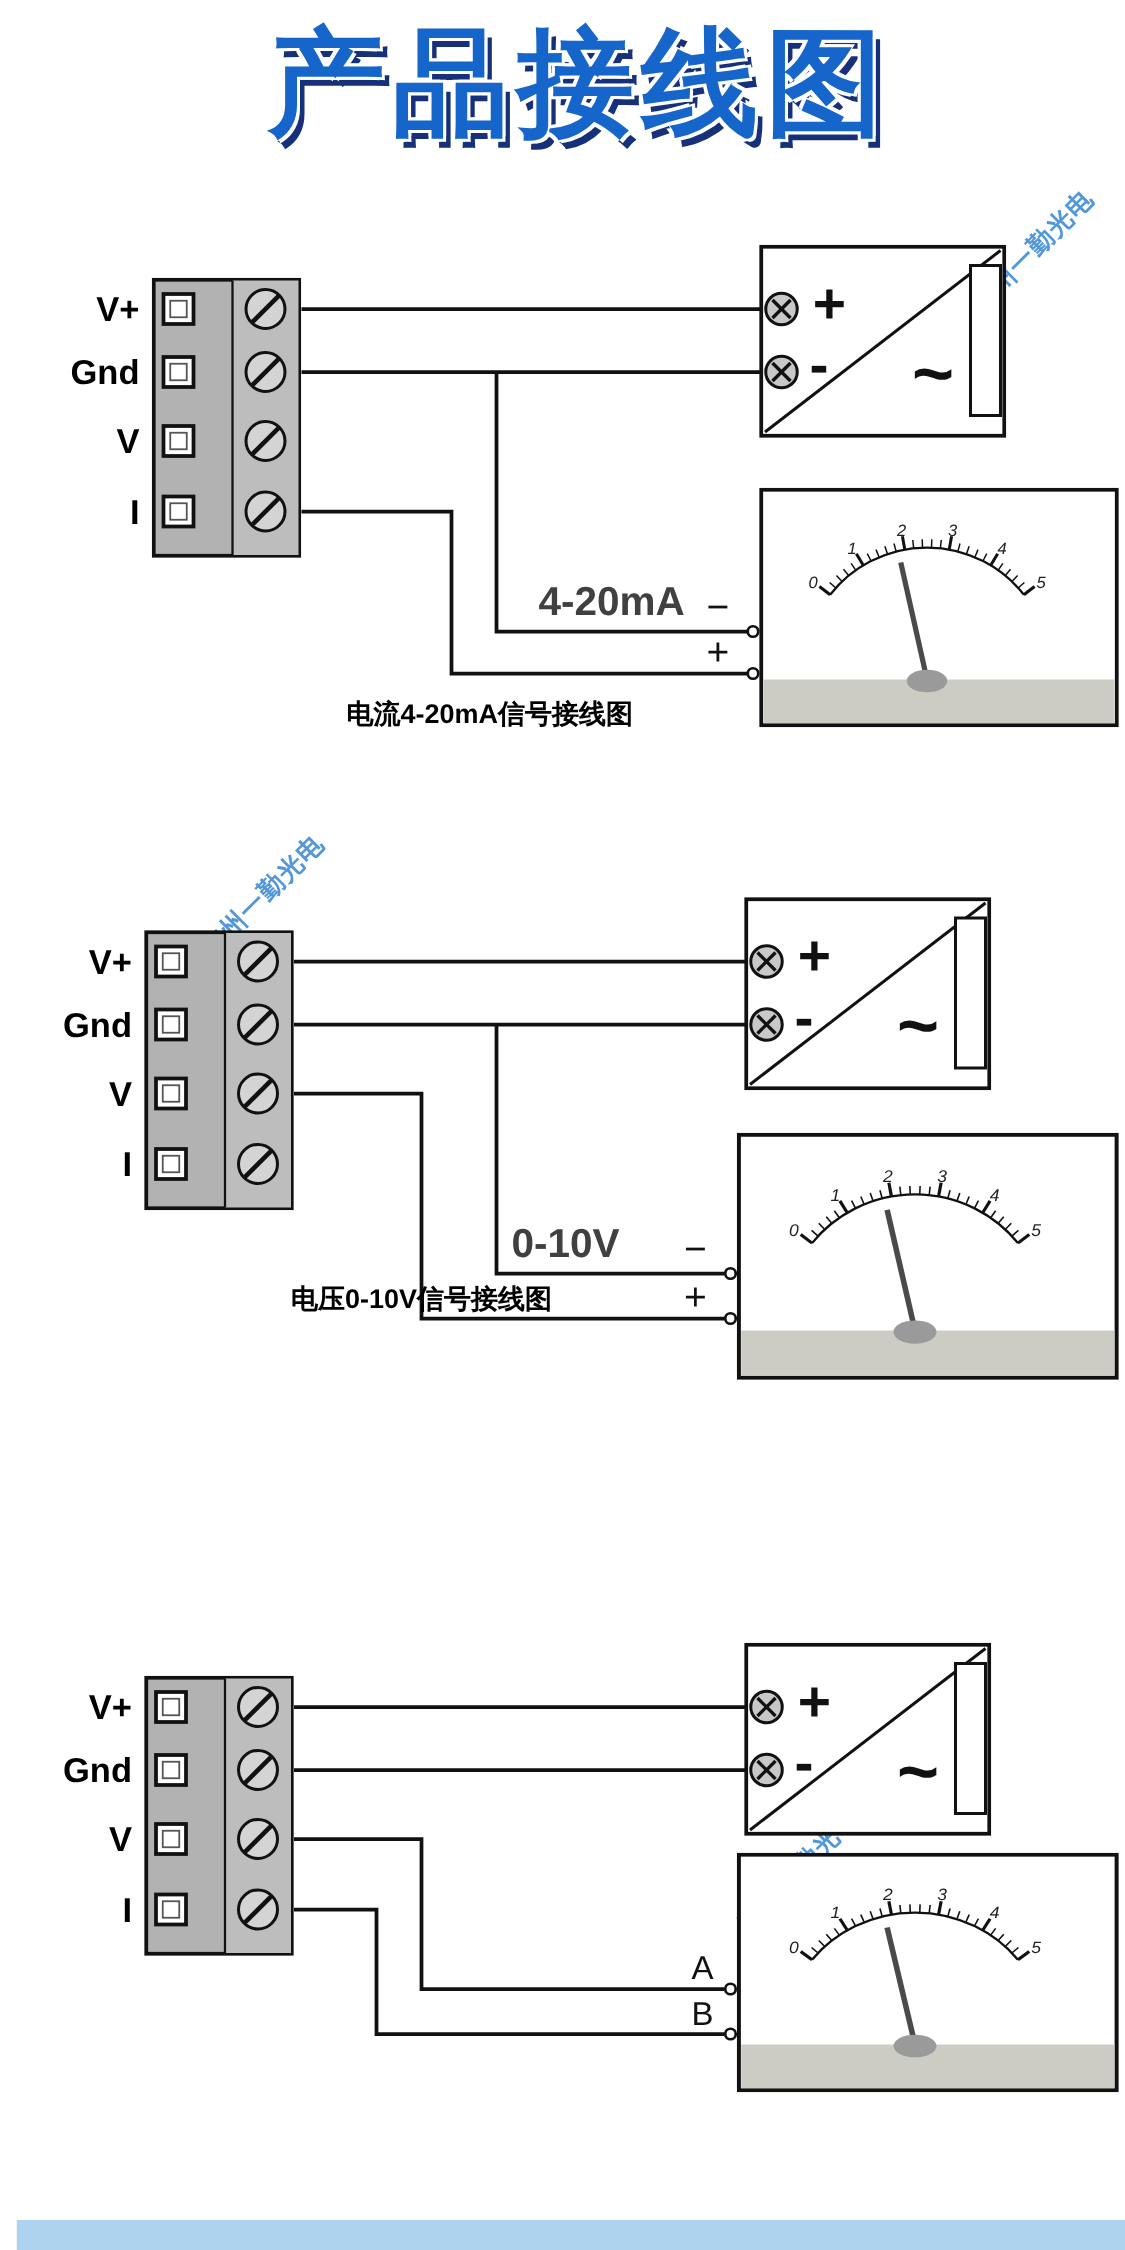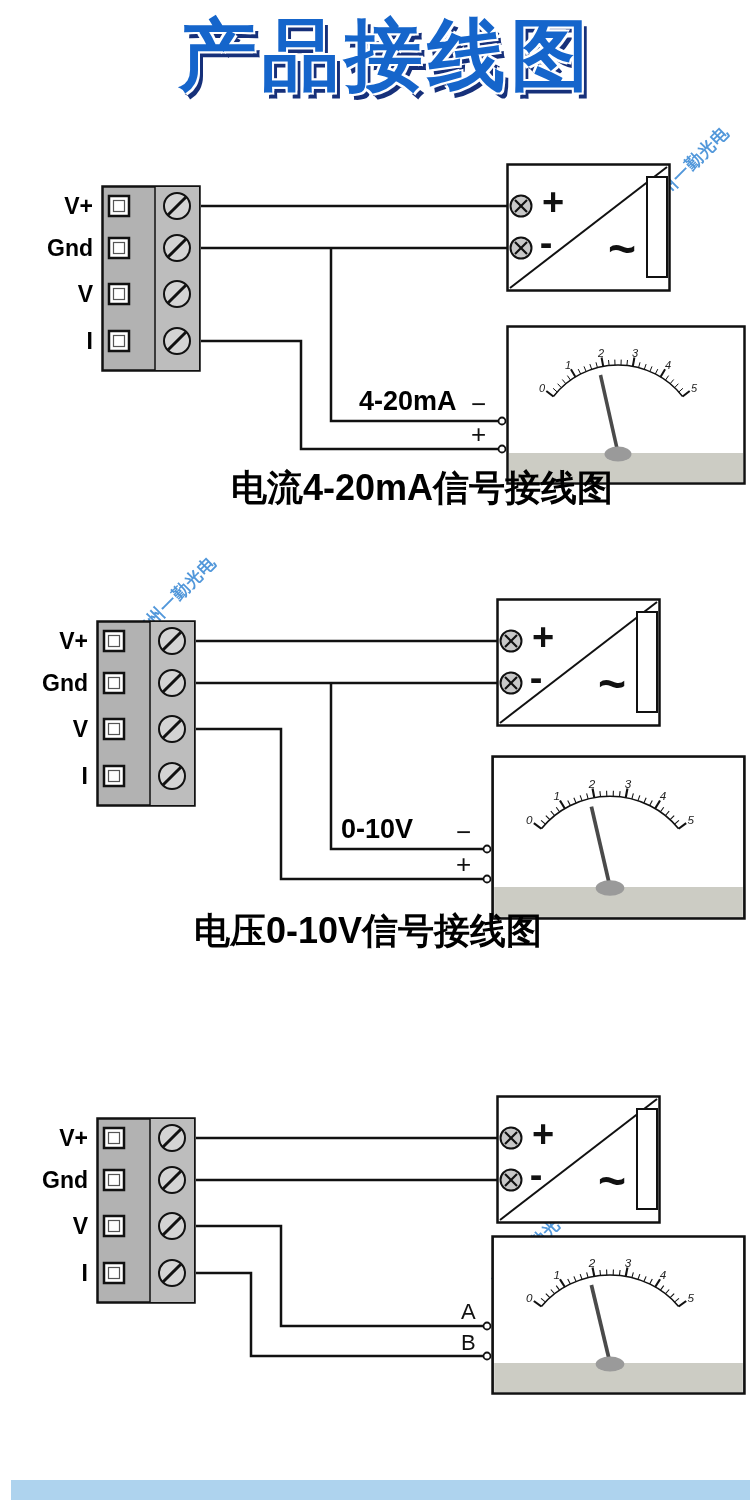--- a/index.html
+++ b/index.html
@@ -6,22 +6,22 @@
   .page{position:relative;width:750px;height:1500px;background:#fff;overflow:hidden;
         font-family:"Liberation Sans",sans-serif;margin-left:11px;}
   .title{position:absolute;left:0;right:0;top:4px;text-align:center;
          font-size:78px;font-weight:bold;color:#1565cb;letter-spacing:5px;
          text-shadow:-2px -2px 0 #fff,2px -2px 0 #fff,-2px 2px 0 #fff,2px 2px 0 #fff,
                      5px 6px 0 #16307a;}
   .watermark{position:absolute;width:170px;text-align:center;font-size:17px;font-weight:bold;
              color:rgba(62,140,214,0.9);transform:rotate(-45deg);letter-spacing:1px;}
   .tlabel{position:absolute;width:80px;height:30px;line-height:30px;text-align:right;
           font-size:23px;font-weight:bold;color:#000;}
-  .siglabel{position:absolute;font-size:27px;font-weight:bold;color:#000000;}
-  .caption{position:absolute;font-size:36px;font-weight:bold;color:#000;}
+  .siglabel{position:absolute;font-size:27px;font-weight:bold;color:#404040;}
+  .caption{position:absolute;font-size:18px;font-weight:bold;color:#000;}
   .bottom-bar{position:absolute;left:0;top:1480px;width:750px;height:20px;background:#aed3ee;}
   svg.comp{position:absolute;}
   .wires{position:absolute;left:0;top:0;}
   .wire{fill:none;stroke:#111;stroke-width:2.5;}
   .endsign{font-size:26px;fill:#111;font-family:"Liberation Sans",sans-serif;}
   .absign{font-size:22px;fill:#111;font-family:"Liberation Sans",sans-serif;}
   .meter-num{font-size:11px;font-style:italic;fill:#222;font-family:"Liberation Sans",sans-serif;
              text-anchor:middle;}
   .ps-sym{fill:#111;font-family:"Liberation Sans",sans-serif;font-weight:bold;text-anchor:middle;}
 </style>
@@ -357,16 +357,16 @@
     <text class="meter-num" x="162" y="44">4</text>
     <text class="meter-num" x="188" y="67">5</text>
     <line x1="112" y1="128" x2="94.5" y2="50" stroke="#4a4a4a" stroke-width="3.5"></line>
     <ellipse cx="112" cy="129" rx="13.5" ry="7.5" fill="#9a9a9a"></ellipse>
   </svg>
 
   <div class="siglabel" style="left:348px;top:386px;">4-20mA</div>
   <div class="siglabel" style="left:330px;top:814px;text-align:right;">0-10V</div>
 
   <div class="caption" style="left:220px;top:464px;">电流4-20mA信号接线图</div>
-  <div class="caption" style="left:183px;top:907px;">电压0-10V信号接线图</div>
+  <div class="caption" style="left:183px;top:854px;">电压0-10V信号接线图</div>
 
   <div class="bottom-bar"></div>
 </div>
 
 </body></html>

